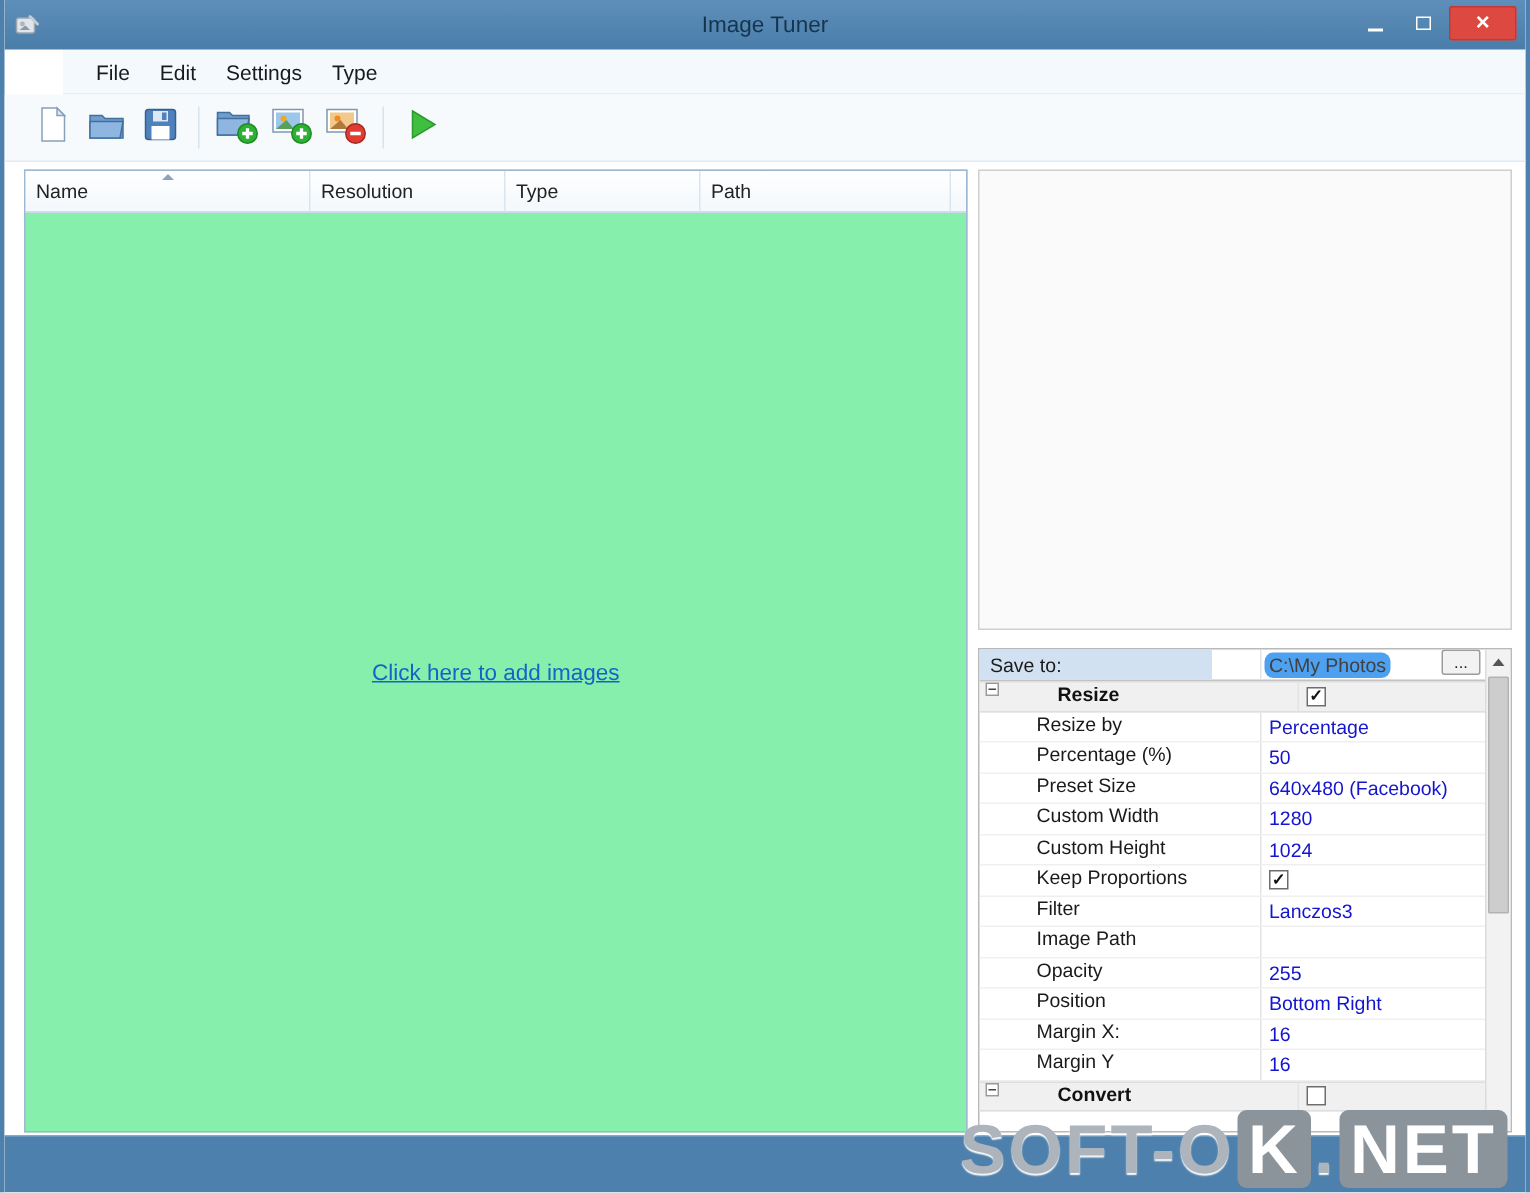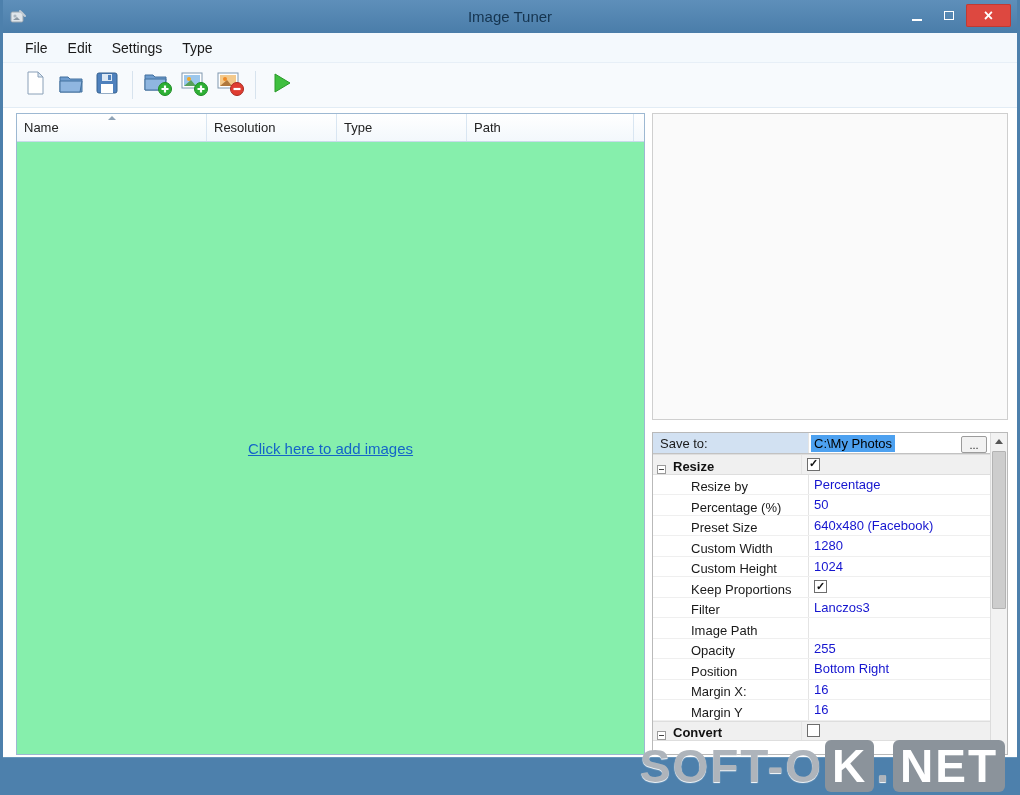--- a/index.html
+++ b/index.html
@@ -29,21 +29,21 @@
   .wc-max-glyph { width:10px; height:9px; border:1.5px solid #ffffff; }
   .wc-close {
     width:45px; height:23px; background:#dd4840; border-radius:2px;
     color:#ffffff; font-size:16px; font-weight:bold; display:flex; align-items:center; justify-content:center;
     box-shadow:inset 0 0 0 1px #c03a33;
   }
 
   
   .menubar {
     height:30px; flex:0 0 30px; background:#f4f9fd; display:flex; align-items:center;
-    padding-left:12px; border-bottom:1px solid #e7eff7;
+    padding-left:12px; border-bottom:1px solid #e7eff7;margin-left:39px;
   }
   .menu-item { padding:4px 10px; font-size:14px; color:#1a1a1a; cursor:default; }
 
   
   .toolbar {
     height:45px; flex:0 0 45px; background:#f7fafd; display:flex; align-items:center;
     padding-left:14px; border-bottom:1px solid #e2ecf5;
   }
   .tbtn { width:36px; height:36px; display:flex; align-items:center; justify-content:center; border-radius:3px; }
   .tsep { width:1px; height:28px; background:#d7e3ee; margin:0 7px; }
@@ -79,21 +79,21 @@
   .preview {
     height:307px; flex:0 0 307px; margin-bottom:12px;
     background:#fafafa; border:1px solid #cfcfcf;
   }
 
   
   .propgrid {
     flex:1 1 auto; position:relative; border:1px solid #b9b9b9; background:#ffffff; overflow:hidden;
     padding-right:17px; font-size:13px;
   }
-  .prow { display:flex; align-items:flex-end; height:20.5px; border-bottom:1px solid #efefef; }
+  .prow { display:flex; align-items:flex-start; height:20.5px; border-bottom:1px solid #efefef;gap:32px; }
   .plabel { width:155px; flex:0 0 155px; padding-left:38px; color:#1a1a1a; white-space:nowrap; overflow:hidden; }
   .pvalue {
     flex:1; align-self:stretch; display:flex; align-items:center; padding-left:5px;
     border-left:1px solid #e4e4e4; color:#1515cf; white-space:nowrap; overflow:hidden;
   }
   .prow.group { background:#f0f0f0; border-top:1px solid #dedede; border-bottom:1px solid #dedede; }
   .prow.group .glabel { font-weight:bold; color:#111; }
   .expander {
     width:9px; height:9px; flex:0 0 9px; margin:0 7px 0 4px; border:1px solid #9a9a9a; background:#fff;
     position:relative;
@@ -103,21 +103,21 @@
 
   .checkbox {
     width:13px; height:13px; border:1px solid #6d6d6d; background:#fff; display:inline-flex;
     align-items:center; justify-content:center; font-size:11px; color:#111;
   }
   .checkbox.checked::after { content:"✓"; font-weight:bold; margin-top:-1px; }
 
   .prow.saveto { height:21px; flex:0 0 21px; border-bottom:1px solid #c2c2c2; }
   .saveto .plabel { padding-left:7px; background:#d2e1f2; align-self:stretch; display:flex; align-items:center; }
   .saveto .pvalue { color:#1a1a1a; padding-left:2px; }
-  .sel-text { background:#4da1f0; color:#000000; padding:1px 3px; }
+  .sel-text { background:#4da1f0; color:#404040; padding:1px 3px;border-radius:6px; }
   .browse-btn {
     flex:0 0 26px; width:26px; height:17px; margin-right:3px; font-size:11px; line-height:10px;
     background:#f2f2f2; border:1px solid #9c9c9c; border-radius:2px; color:#222; cursor:pointer;
     font-family:"Liberation Sans", sans-serif;
   }
 
   
   .vscroll {
     position:absolute; top:0; right:0; bottom:0; width:17px;
     background:#f2f2f2; border-left:1px solid #dcdcdc;

